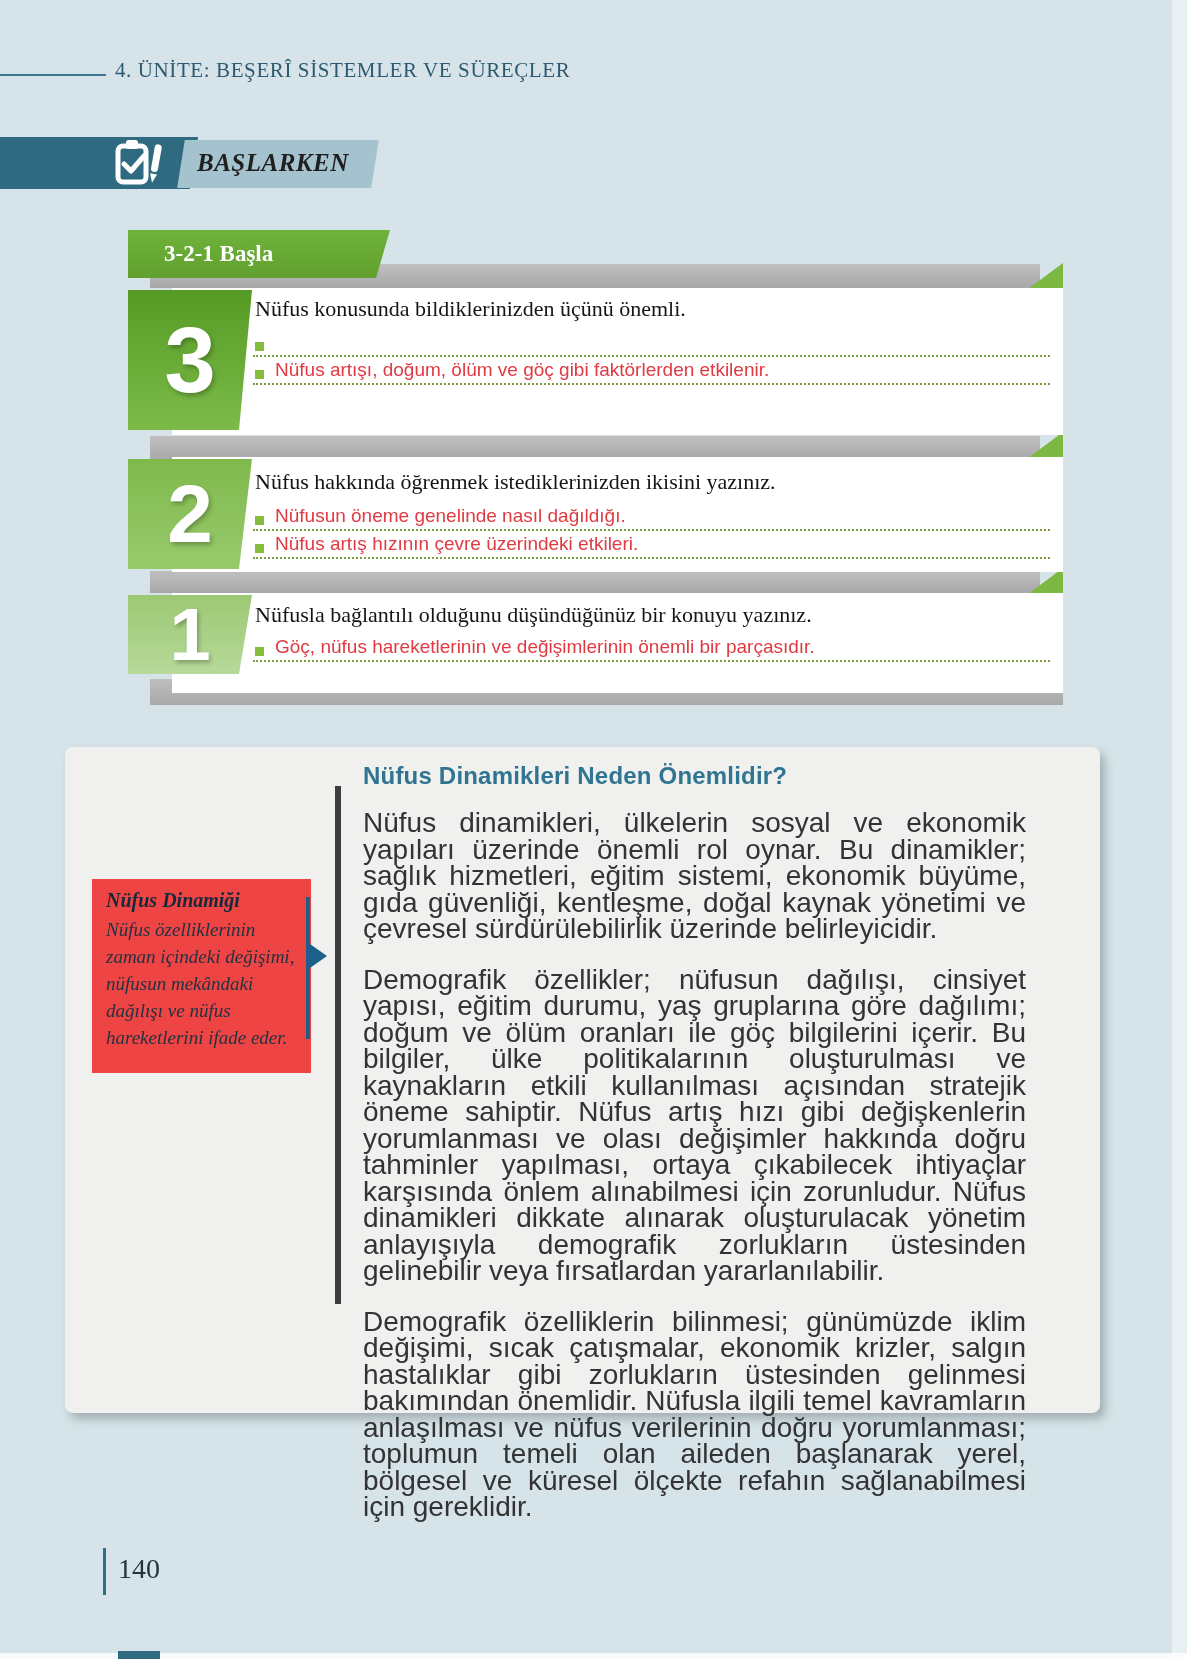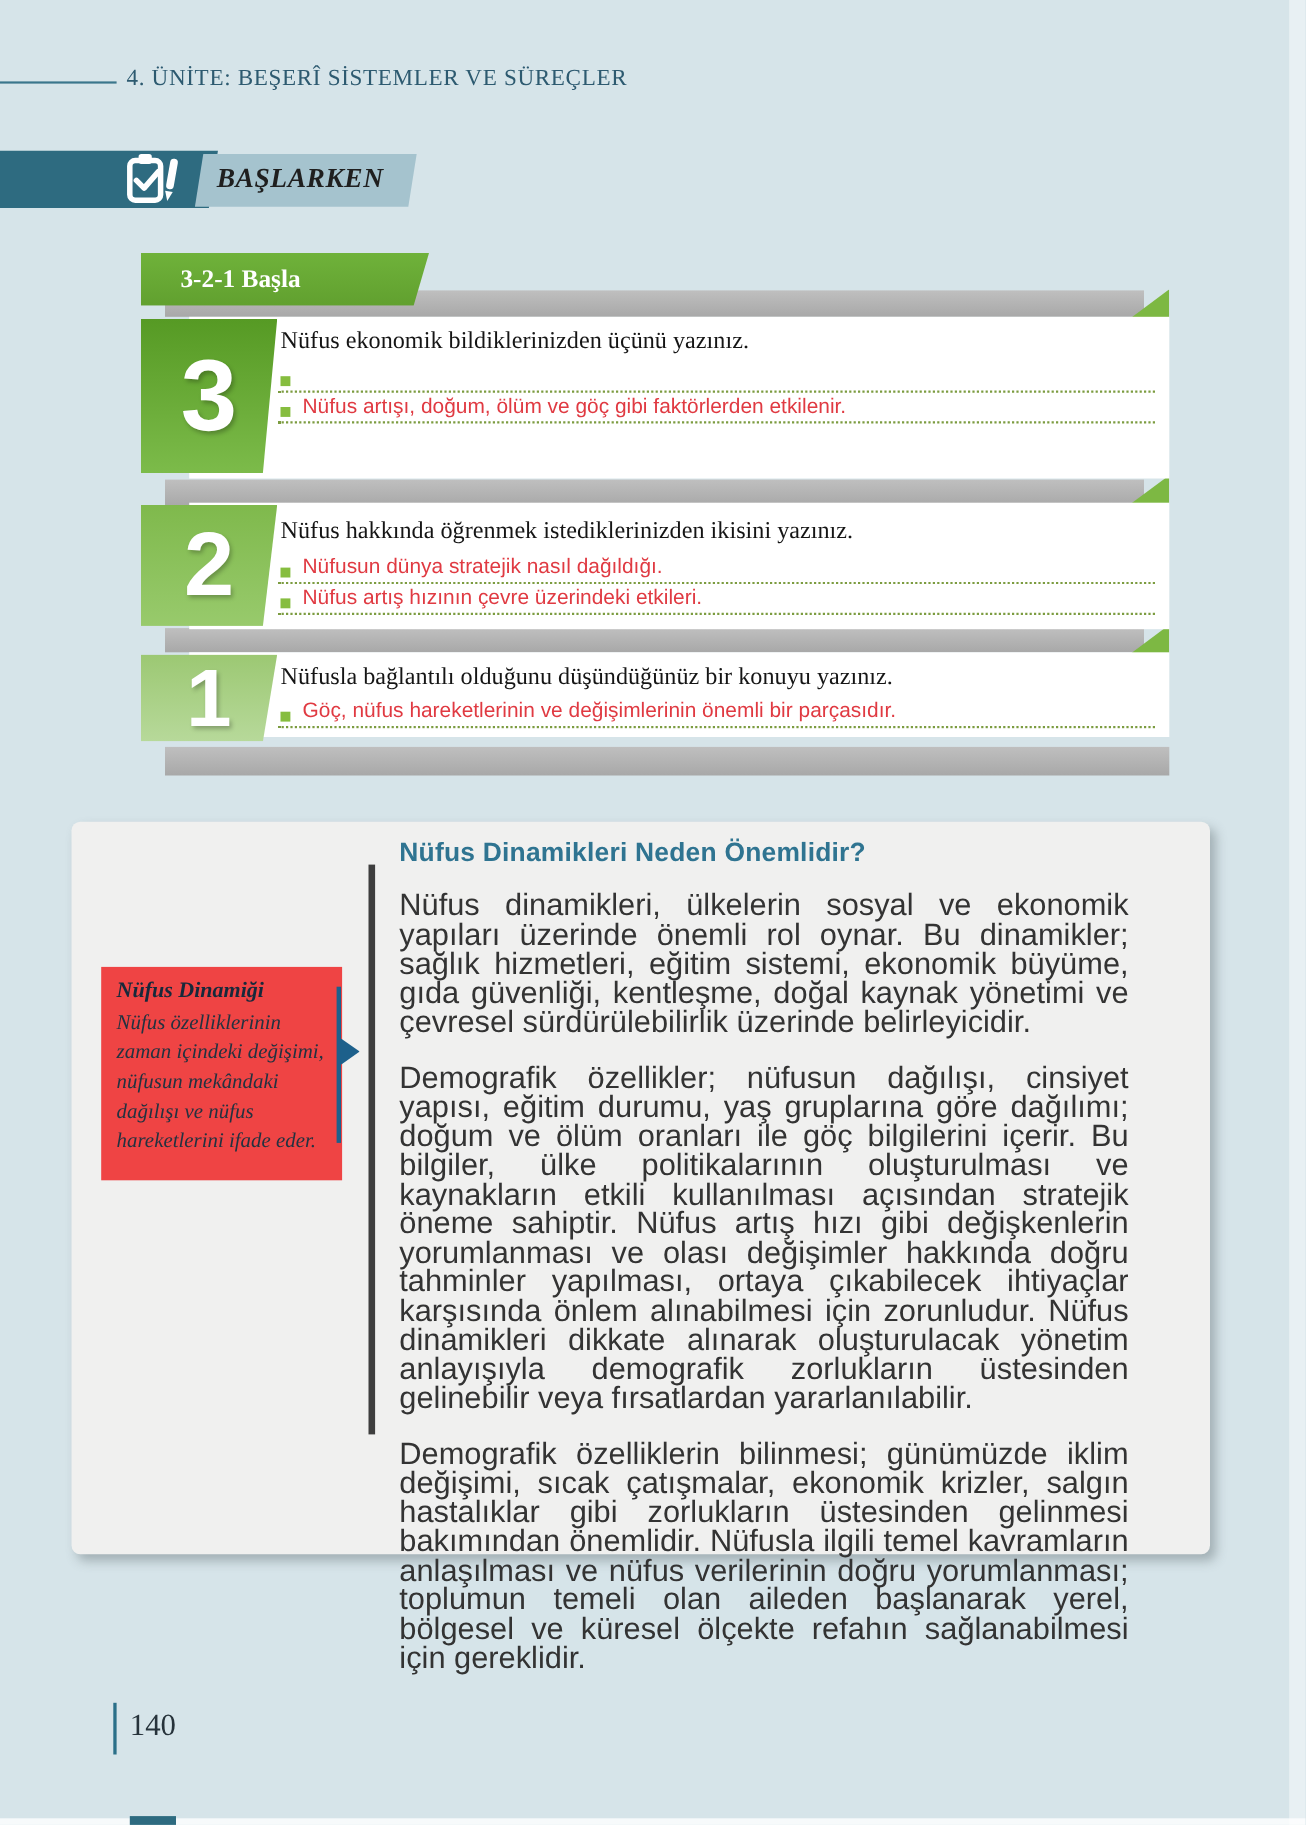--- a/index.html
+++ b/index.html
@@ -123,21 +123,21 @@
 </svg>
 <div class="abs banner-label">BAŞLARKEN</div>
 
 <div class="abs activity-banner">
   <span>3-2-1 Başla</span>
 </div>
 
 <div class="abs shadow-bar" style="top:264px;"></div>
 <div class="abs fold" style="top:263px;"></div>
 <div class="abs card" style="top:288px;height:147px;">
-  <div class="question" style="padding-top:8px;">Nüfus ekonomik bildiklerinizden üçünü yazınız.</div>
+  <div class="question" style="padding-top:8px;">Nüfus konusunda bildiklerinizden üçünü önemli.</div>
   <div class="answers" style="margin-top:7px;">
     <div class="answer-row">
       <span class="bullet"></span>
     </div>
     <div class="answer-row">
       <span class="bullet"></span>
       <span class="answer-text">Nüfus artışı, doğum, ölüm ve göç gibi faktörlerden etkilenir.</span>
     </div>
   </div>
 </div>
@@ -145,35 +145,35 @@
   <span style="font-size:92px;">3</span>
 </div>
 
 <div class="abs shadow-bar" style="top:436px;"></div>
 <div class="abs fold" style="top:432px;"></div>
 <div class="abs card" style="top:457px;height:115px;">
   <div class="question" style="padding-top:12px;">Nüfus hakkında öğrenmek istediklerinizden ikisini yazınız.</div>
   <div class="answers" style="margin-top:8px;">
     <div class="answer-row">
       <span class="bullet"></span>
-      <span class="answer-text">Nüfusun dünya stratejik nasıl dağıldığı.</span>
+      <span class="answer-text">Nüfusun öneme genelinde nasıl dağıldığı.</span>
     </div>
     <div class="answer-row">
       <span class="bullet"></span>
       <span class="answer-text">Nüfus artış hızının çevre üzerindeki etkileri.</span>
     </div>
   </div>
 </div>
 <div class="abs num-panel p2" style="top:459px;height:110px;">
   <span style="font-size:82px;">2</span>
 </div>
 
 <div class="abs shadow-bar" style="top:571px;height:22px;"></div>
 <div class="abs fold" style="top:568px;"></div>
-<div class="abs card" style="top:593px;height:77px;">
+<div class="abs card" style="top:593px;height:100px;">
   <div class="question" style="padding-top:9px;">Nüfusla bağlantılı olduğunu düşündüğünüz bir konuyu yazınız.</div>
   <div class="answers" style="margin-top:6px;">
     <div class="answer-row">
       <span class="bullet"></span>
       <span class="answer-text">Göç, nüfus hareketlerinin ve değişimlerinin önemli bir parçasıdır.</span>
     </div>
   </div>
 </div>
 <div class="abs num-panel p1" style="top:595px;height:79px;">
   <span style="font-size:74px;">1</span>

